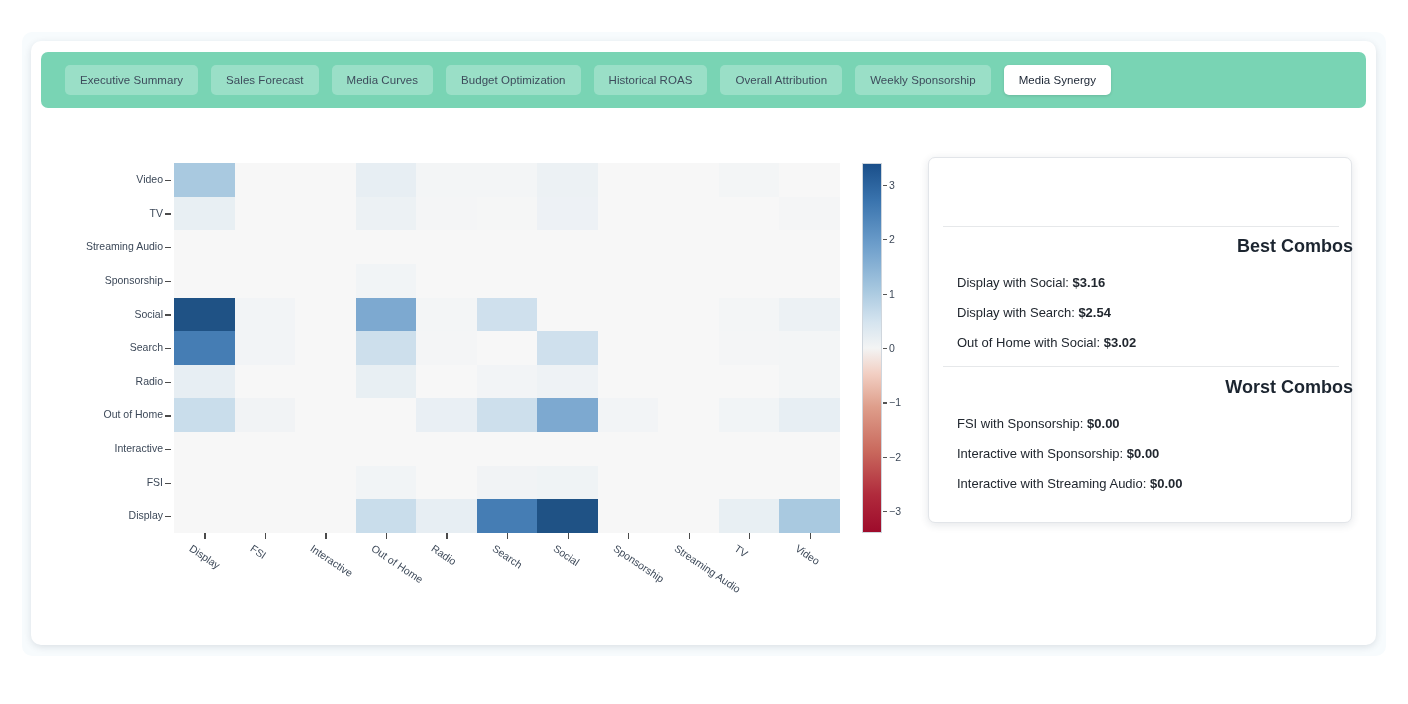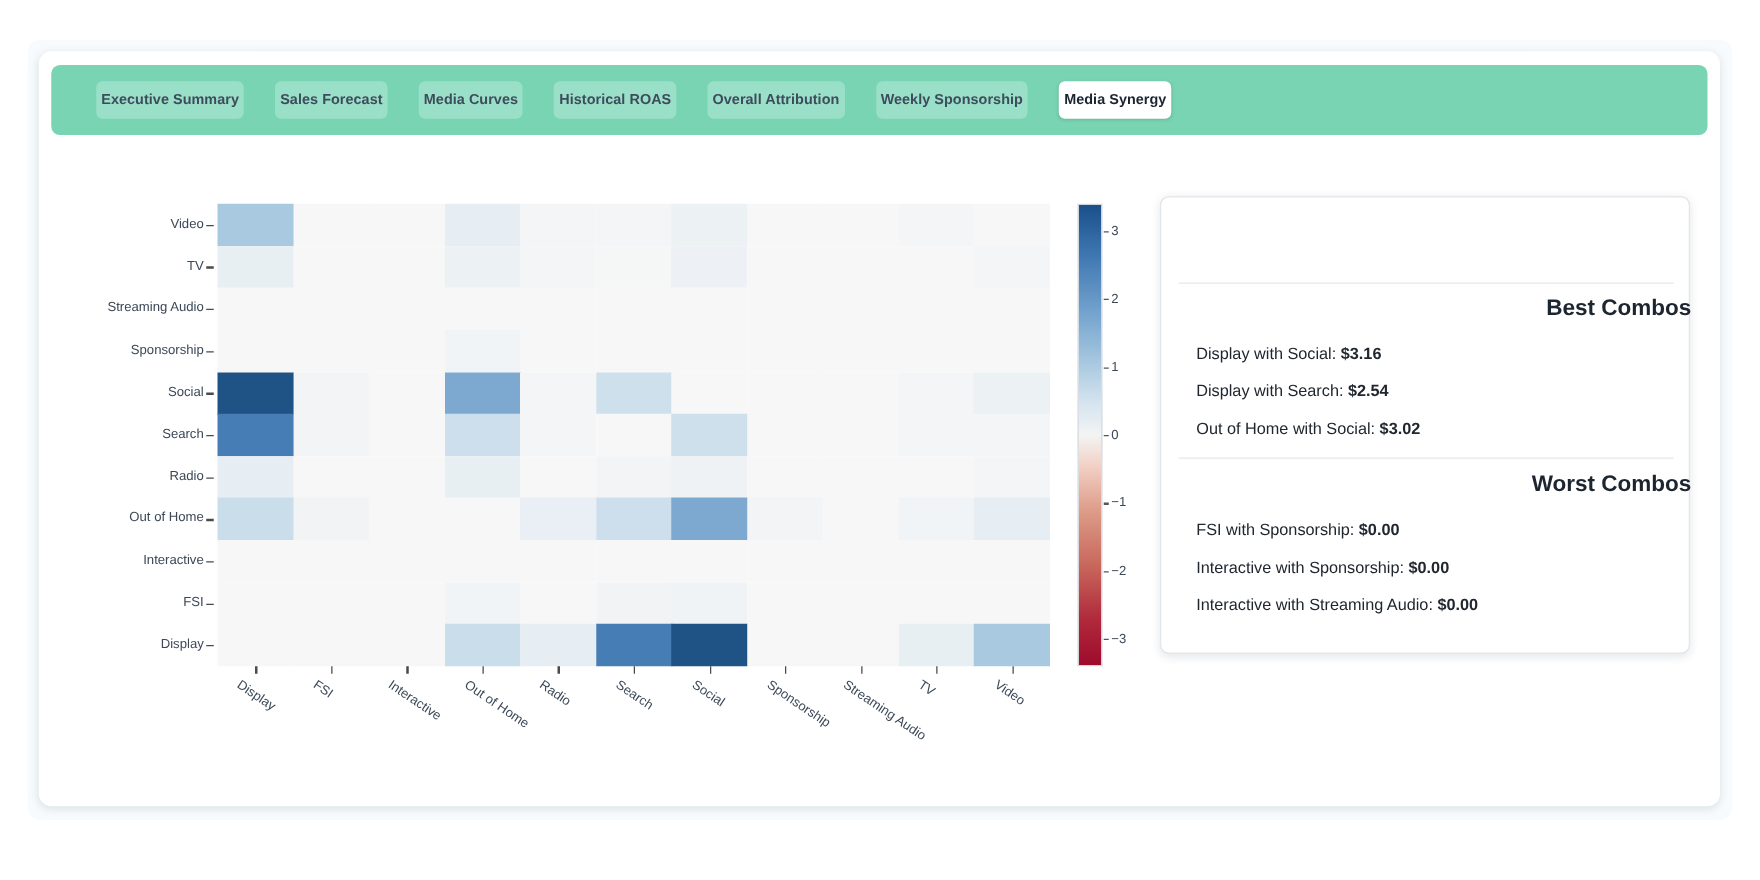--- a/index.html
+++ b/index.html
@@ -36,31 +36,30 @@
     background: #79d4b4;
     border-radius: 7px;
     display: flex;
     align-items: center;
     padding-left: 24px;
     gap: 13px;
   }
   .tab {
     height: 30px;
     display: flex; align-items: center; justify-content: center;
-    padding: 0 4px;
+    padding: 0 15px;
     background: #9adfc7;
     border-radius: 5px;
     color: #3d4c5c;
     font-size: 11.5px;
-    font-weight: bold;
+    font-weight: normal;
     letter-spacing: 0.05px;
     white-space: nowrap;
     cursor: pointer;
     border: none;
-    margin-left: 12px;
   }
   .tab.active {
     background: #ffffff;
     color: #1a2433;
     box-shadow: 0 1px 3px rgba(0,0,0,0.13);
   }
 
   
   .figure {
     position: absolute;
@@ -159,20 +158,21 @@
 
 <div id="app">
 
   <div class="page-panel"></div>
   <div class="card"></div>
 
   <div class="tabbar" id="tabbar">
       <button class="tab">Executive Summary</button>
       <button class="tab">Sales Forecast</button>
       <button class="tab">Media Curves</button>
+      <button class="tab">Budget Optimization</button>
       <button class="tab">Historical ROAS</button>
       <button class="tab">Overall Attribution</button>
       <button class="tab">Weekly Sponsorship</button>
       <button class="tab active">Media Synergy</button>
     </div>
 
   <div class="figure">
     <div class="ylabels" id="ylabels">
         <div class="ylab" style="top: 0px;">Video</div>
         <div class="ytick" style="top: 16.8182px;"></div>

